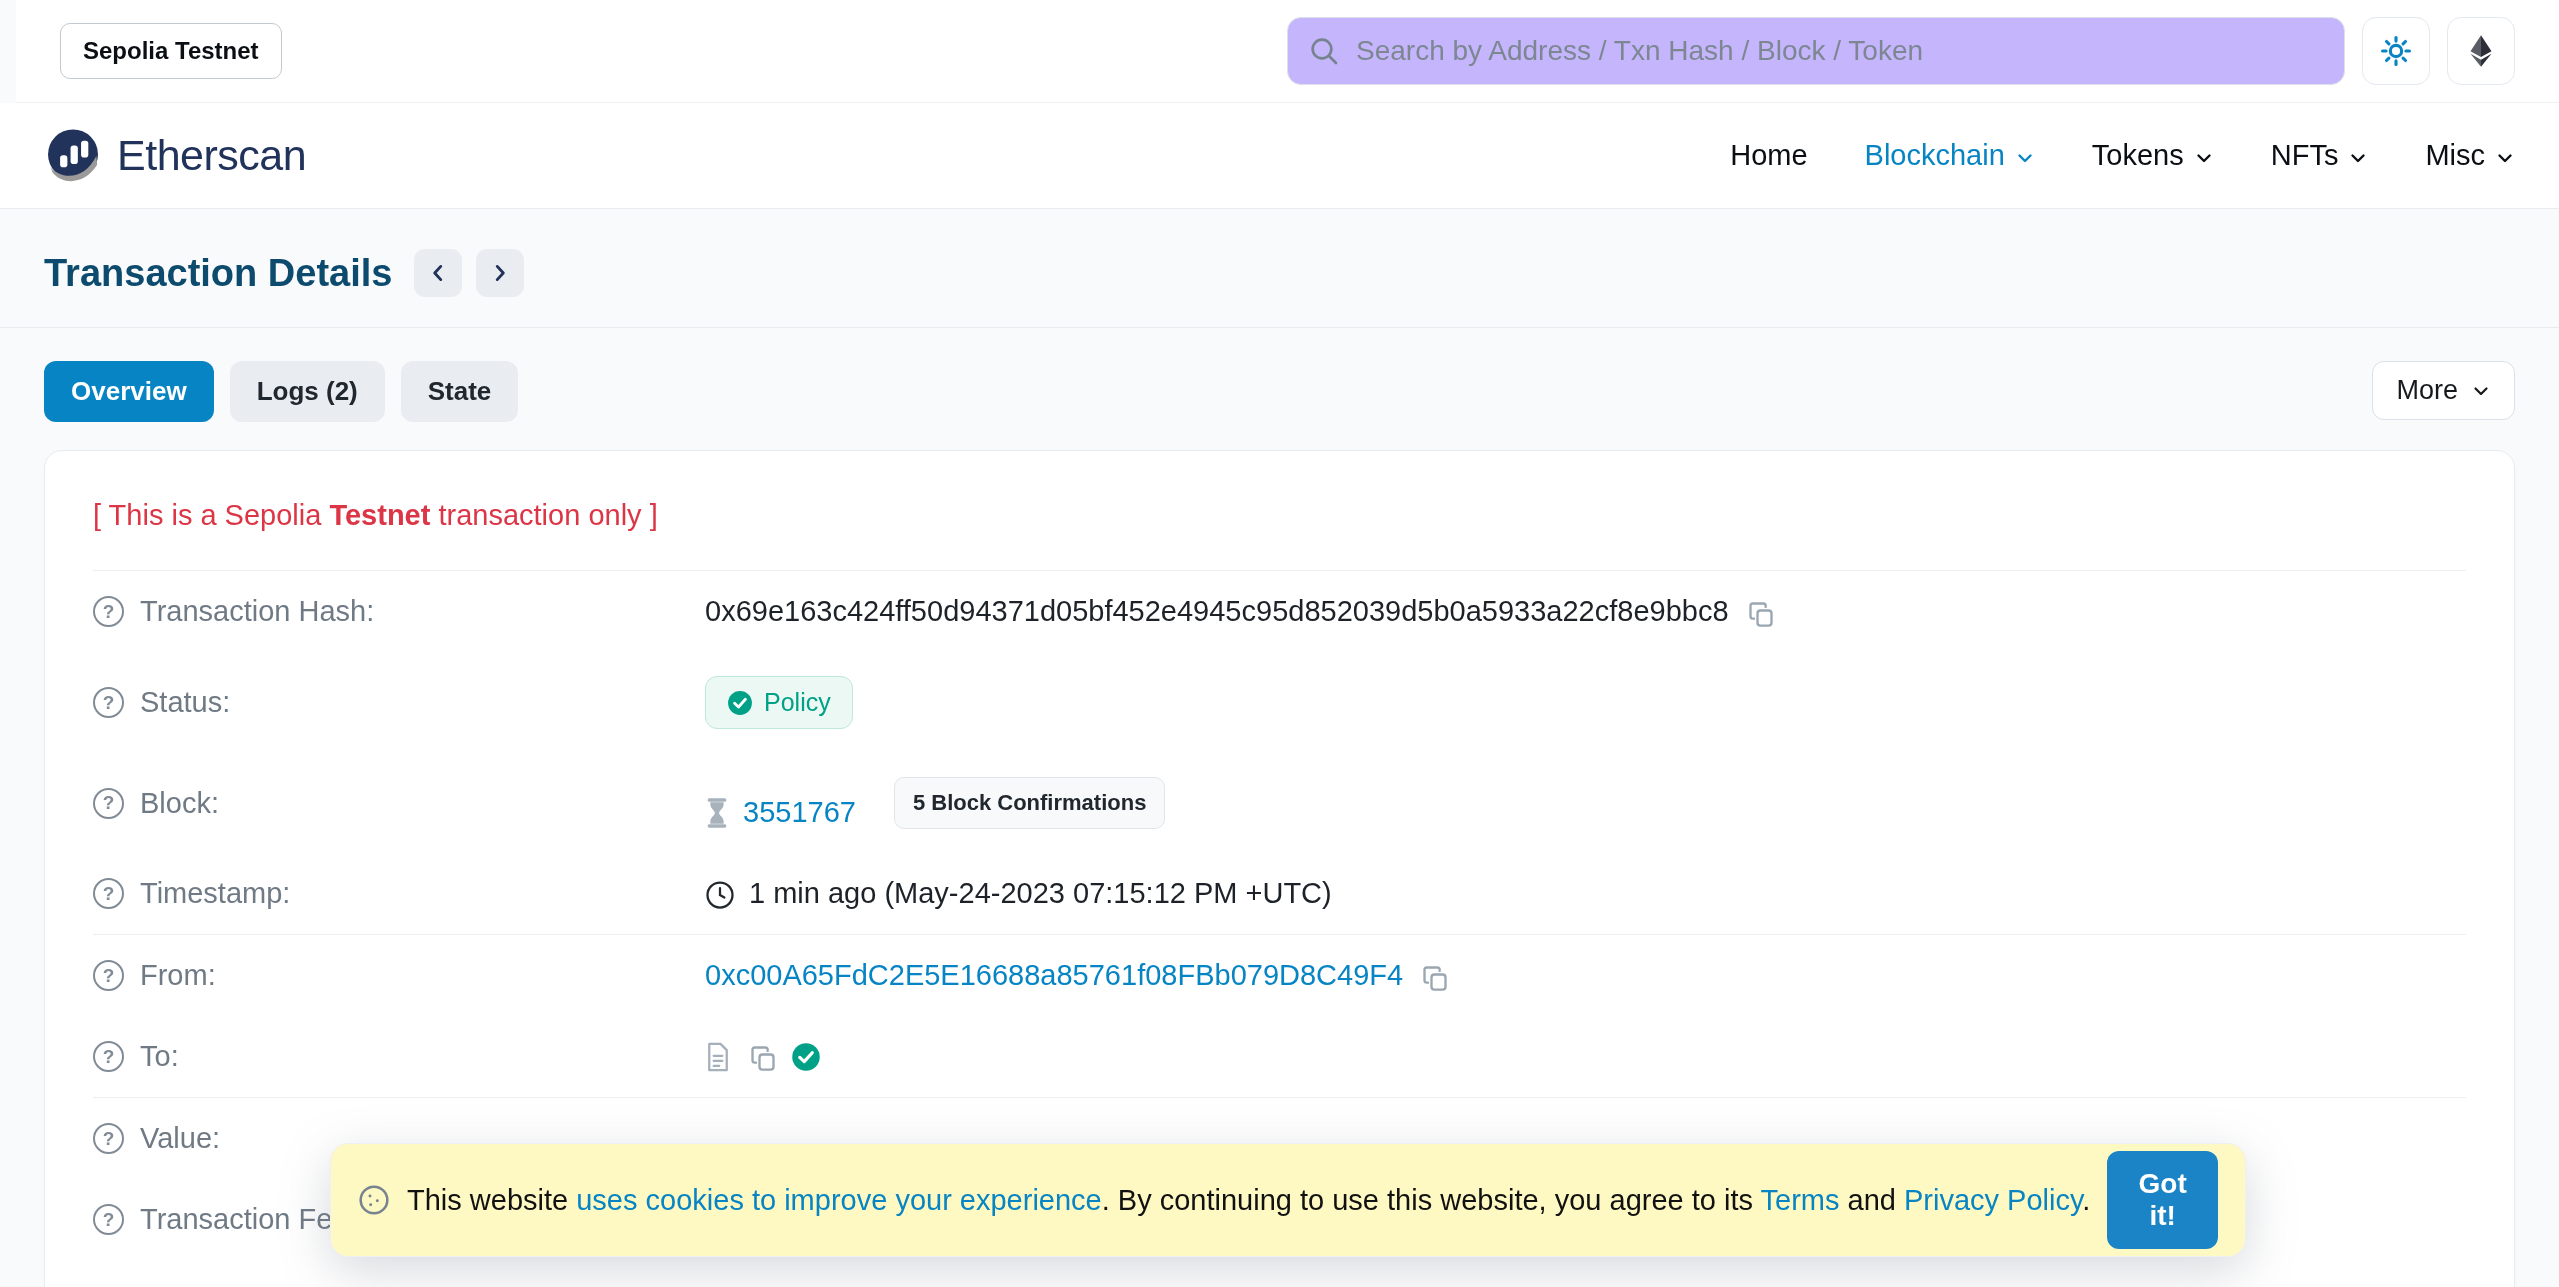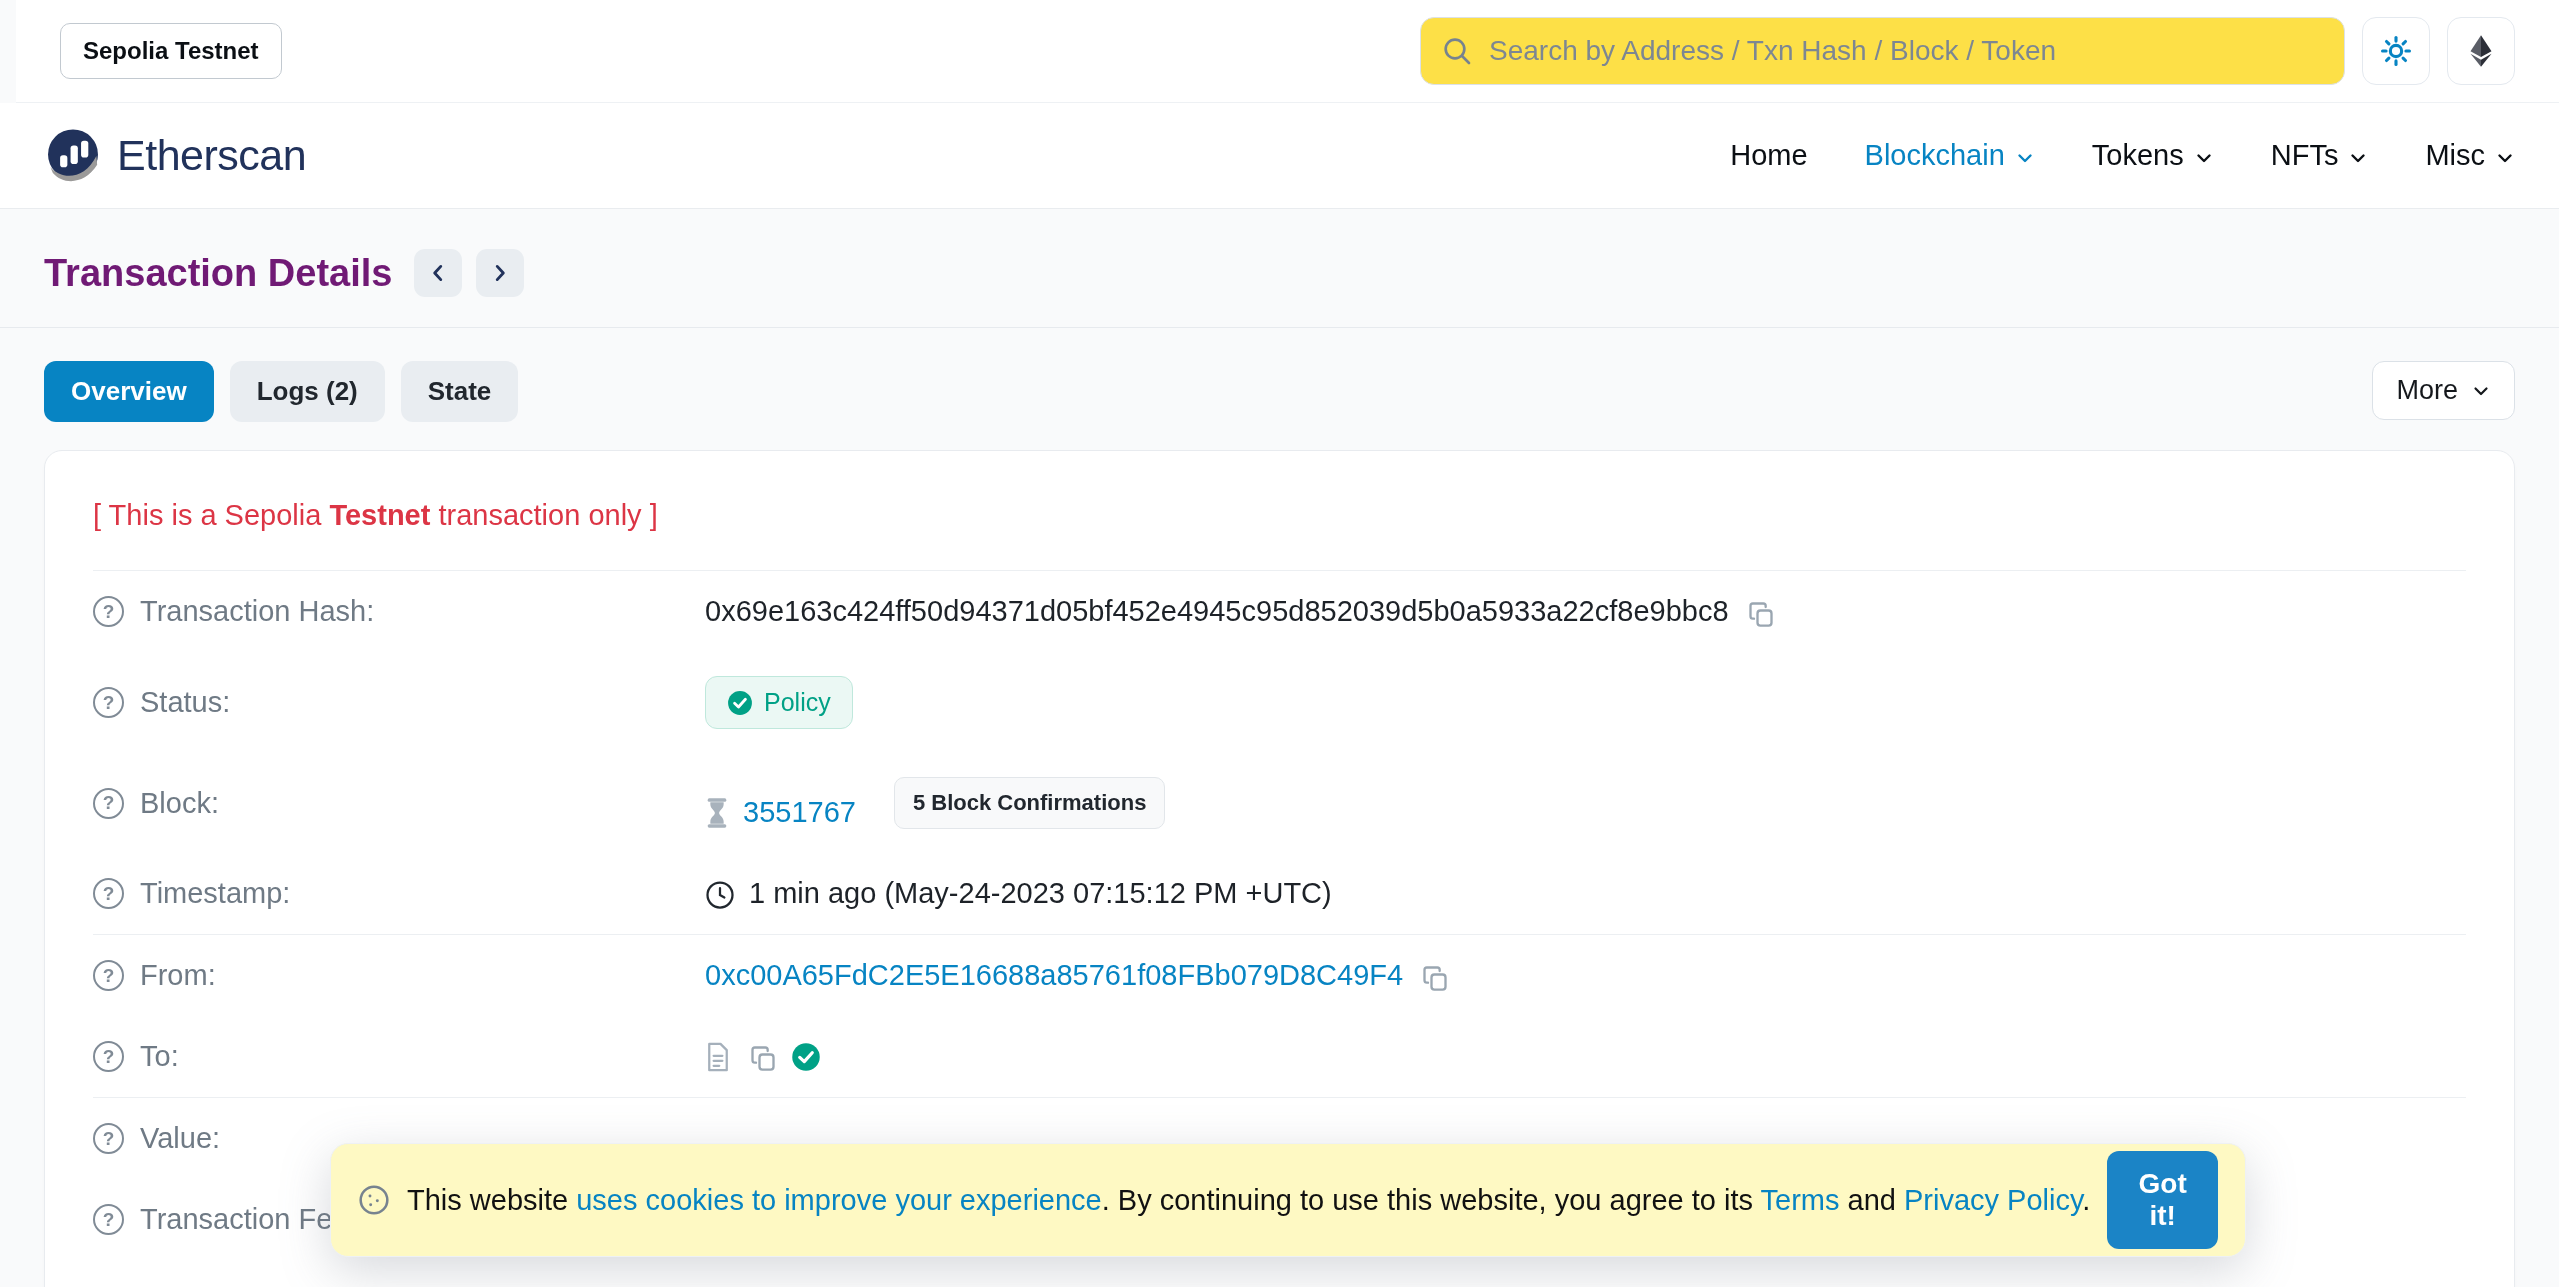--- a/index.html
+++ b/index.html
@@ -11,21 +11,21 @@
   }
   svg{display:block;}
 
   
   .topbar{height:103px;background:#fff;display:flex;align-items:center;
     padding:0 44px;box-sizing:border-box;border-bottom:1px solid #eef1f4;margin-left:16px;}
   .btn-network{background:#fff;border:1px solid #c2c9d0;border-radius:10px;
     padding:13px 22px;font-size:24px;font-weight:700;color:#0b0f14;cursor:pointer;
     font-family:inherit;}
   .topbar-right{margin-left:auto;display:flex;align-items:center;gap:17px;}
-  .searchbox{width:925px;height:68px;border:1px solid #dce1e7;background:#fde047;
+  .searchbox{width:1058px;height:68px;border:1px solid #dce1e7;background:#c4b5fd;
     border-radius:14px;display:flex;align-items:center;padding:0 20px;gap:14px;
     box-sizing:border-box;}
   .searchbox input{border:none;outline:none;background:transparent;flex:1;
     font-size:28px;color:#212529;font-family:inherit;}
   .searchbox input::placeholder{color:#7d8792;}
   .icon-btn{width:68px;height:68px;border:1px solid #e4e9ef;border-radius:14px;
     background:#fff;display:flex;align-items:center;justify-content:center;cursor:pointer;}
 
   
   .navbar{height:106px;background:#fff;border-bottom:1px solid #e9ecef;
@@ -33,21 +33,21 @@
   .brand{display:flex;align-items:center;gap:15px;cursor:pointer;}
   .brand-name{font-size:43px;font-weight:500;color:#21325b;letter-spacing:-0.5px;}
   .nav-items{margin-left:auto;display:flex;align-items:center;gap:57px;}
   .nav-item{display:flex;align-items:center;gap:10px;font-size:29px;font-weight:500;
     color:#0b0f14;cursor:pointer;}
   .nav-item.active{color:#0784c3;}
   .chev{margin-top:4px;}
 
   
   .page-head{display:flex;align-items:center;gap:14px;padding:40px 44px 30px;}
-  .page-title{font-size:38px;font-weight:700;color:#701a75;margin:0 8px 0 0;}
+  .page-title{font-size:38px;font-weight:700;color:#0c4a6e;margin:0 8px 0 0;}
   .pager-btn{width:48px;height:48px;border-radius:11px;background:#e9edf1;border:none;
     display:flex;align-items:center;justify-content:center;cursor:pointer;}
   .head-divider{height:1px;background:#e7eaee;}
 
   
   .tabs-row{display:flex;align-items:flex-start;padding:33px 44px 0;}
   .tab{padding:15px 27px;border-radius:12px;font-size:26px;font-weight:600;
     background:#e9edf1;color:#21272e;margin-right:16px;cursor:pointer;border:none;
     font-family:inherit;}
   .tab.active{background:#0784c3;color:#fff;}

